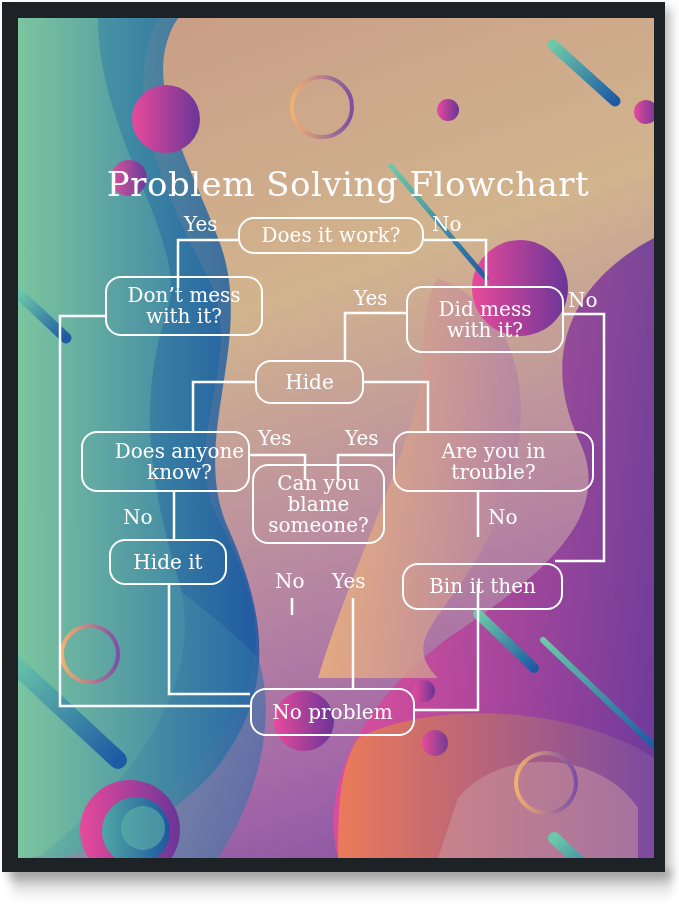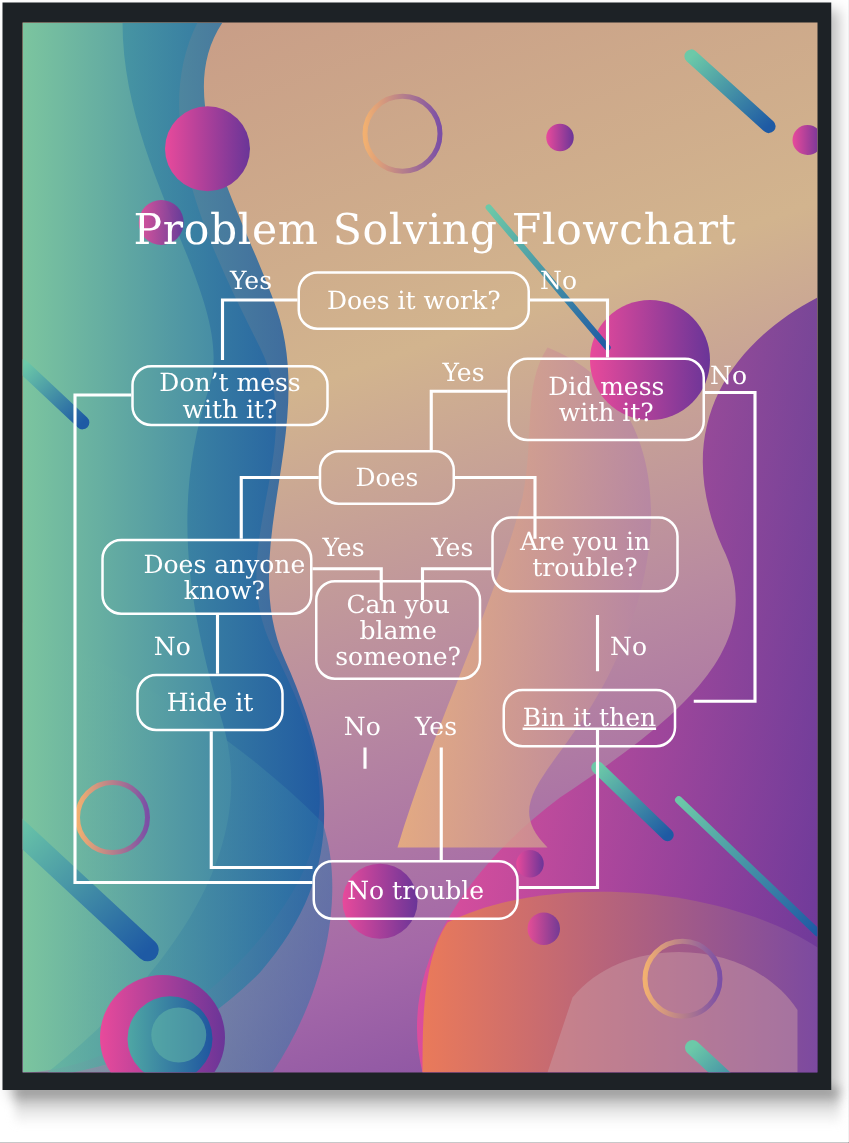--- a/index.html
+++ b/index.html
@@ -121,36 +121,36 @@
         <polyline points="151,567 151,676 232,676"></polyline>
 
         <line x1="274" y1="580" x2="274" y2="597"></line>
 
         <line x1="335" y1="580" x2="335" y2="670"></line>
 
         <polyline points="460,566 460,692 397,692"></polyline>
       </g>
     </svg>
 
-    <div class="node" style="left:220px;top:199px;width:186px;height:47px;text-align:right;">Does it work?</div>
-    <div class="node" style="left:87px;top:274px;width:158px;height:49px;">Don’t mess
+    <div class="node" style="left:220px;top:199px;width:186px;height:37px;text-align:right;">Does it work?</div>
+    <div class="node" style="left:87px;top:258px;width:158px;height:60px;">Don’t mess
 with it?</div>
     <div class="node" style="left:388px;top:268px;width:158px;height:67px;">Did mess
 with it?</div>
-    <div class="node" style="left:237px;top:342px;width:109px;height:44px;">Does</div>
+    <div class="node" style="left:237px;top:342px;width:109px;height:44px;">Hide</div>
     <div class="node" style="left:63px;top:413px;width:169px;height:61px;padding-left:28px;">Does anyone
 know?</div>
-    <div class="node" style="left:375px;top:395px;width:150px;height:61px;">Are you in
+    <div class="node" style="left:375px;top:413px;width:201px;height:61px;">Are you in
 trouble?</div>
     <div class="node" style="left:234px;top:446px;width:133px;height:80px;">Can you
 blame
 someone?</div>
     <div class="node" style="left:91px;top:521px;width:118px;height:46px;">Hide it</div>
-    <div class="node" style="left:384px;top:533px;width:139px;height:47px;text-decoration:underline;">Bin it then</div>
-    <div class="node" style="left:232px;top:670px;width:165px;height:48px;">No trouble</div>
+    <div class="node" style="left:384px;top:545px;width:161px;height:47px;">Bin it then</div>
+    <div class="node" style="left:232px;top:670px;width:165px;height:48px;">No problem</div>
 
     <div class="lbl" style="left:166px;top:194px;">Yes</div>
     <div class="lbl" style="left:414px;top:194px;">No</div>
     <div class="lbl" style="left:336px;top:268px;">Yes</div>
     <div class="lbl" style="left:550px;top:270px;">No</div>
     <div class="lbl" style="left:240px;top:408px;">Yes</div>
     <div class="lbl" style="left:327px;top:408px;">Yes</div>
     <div class="lbl" style="left:105px;top:487px;">No</div>
     <div class="lbl" style="left:470px;top:487px;">No</div>
     <div class="lbl" style="left:257px;top:551px;">No</div>

